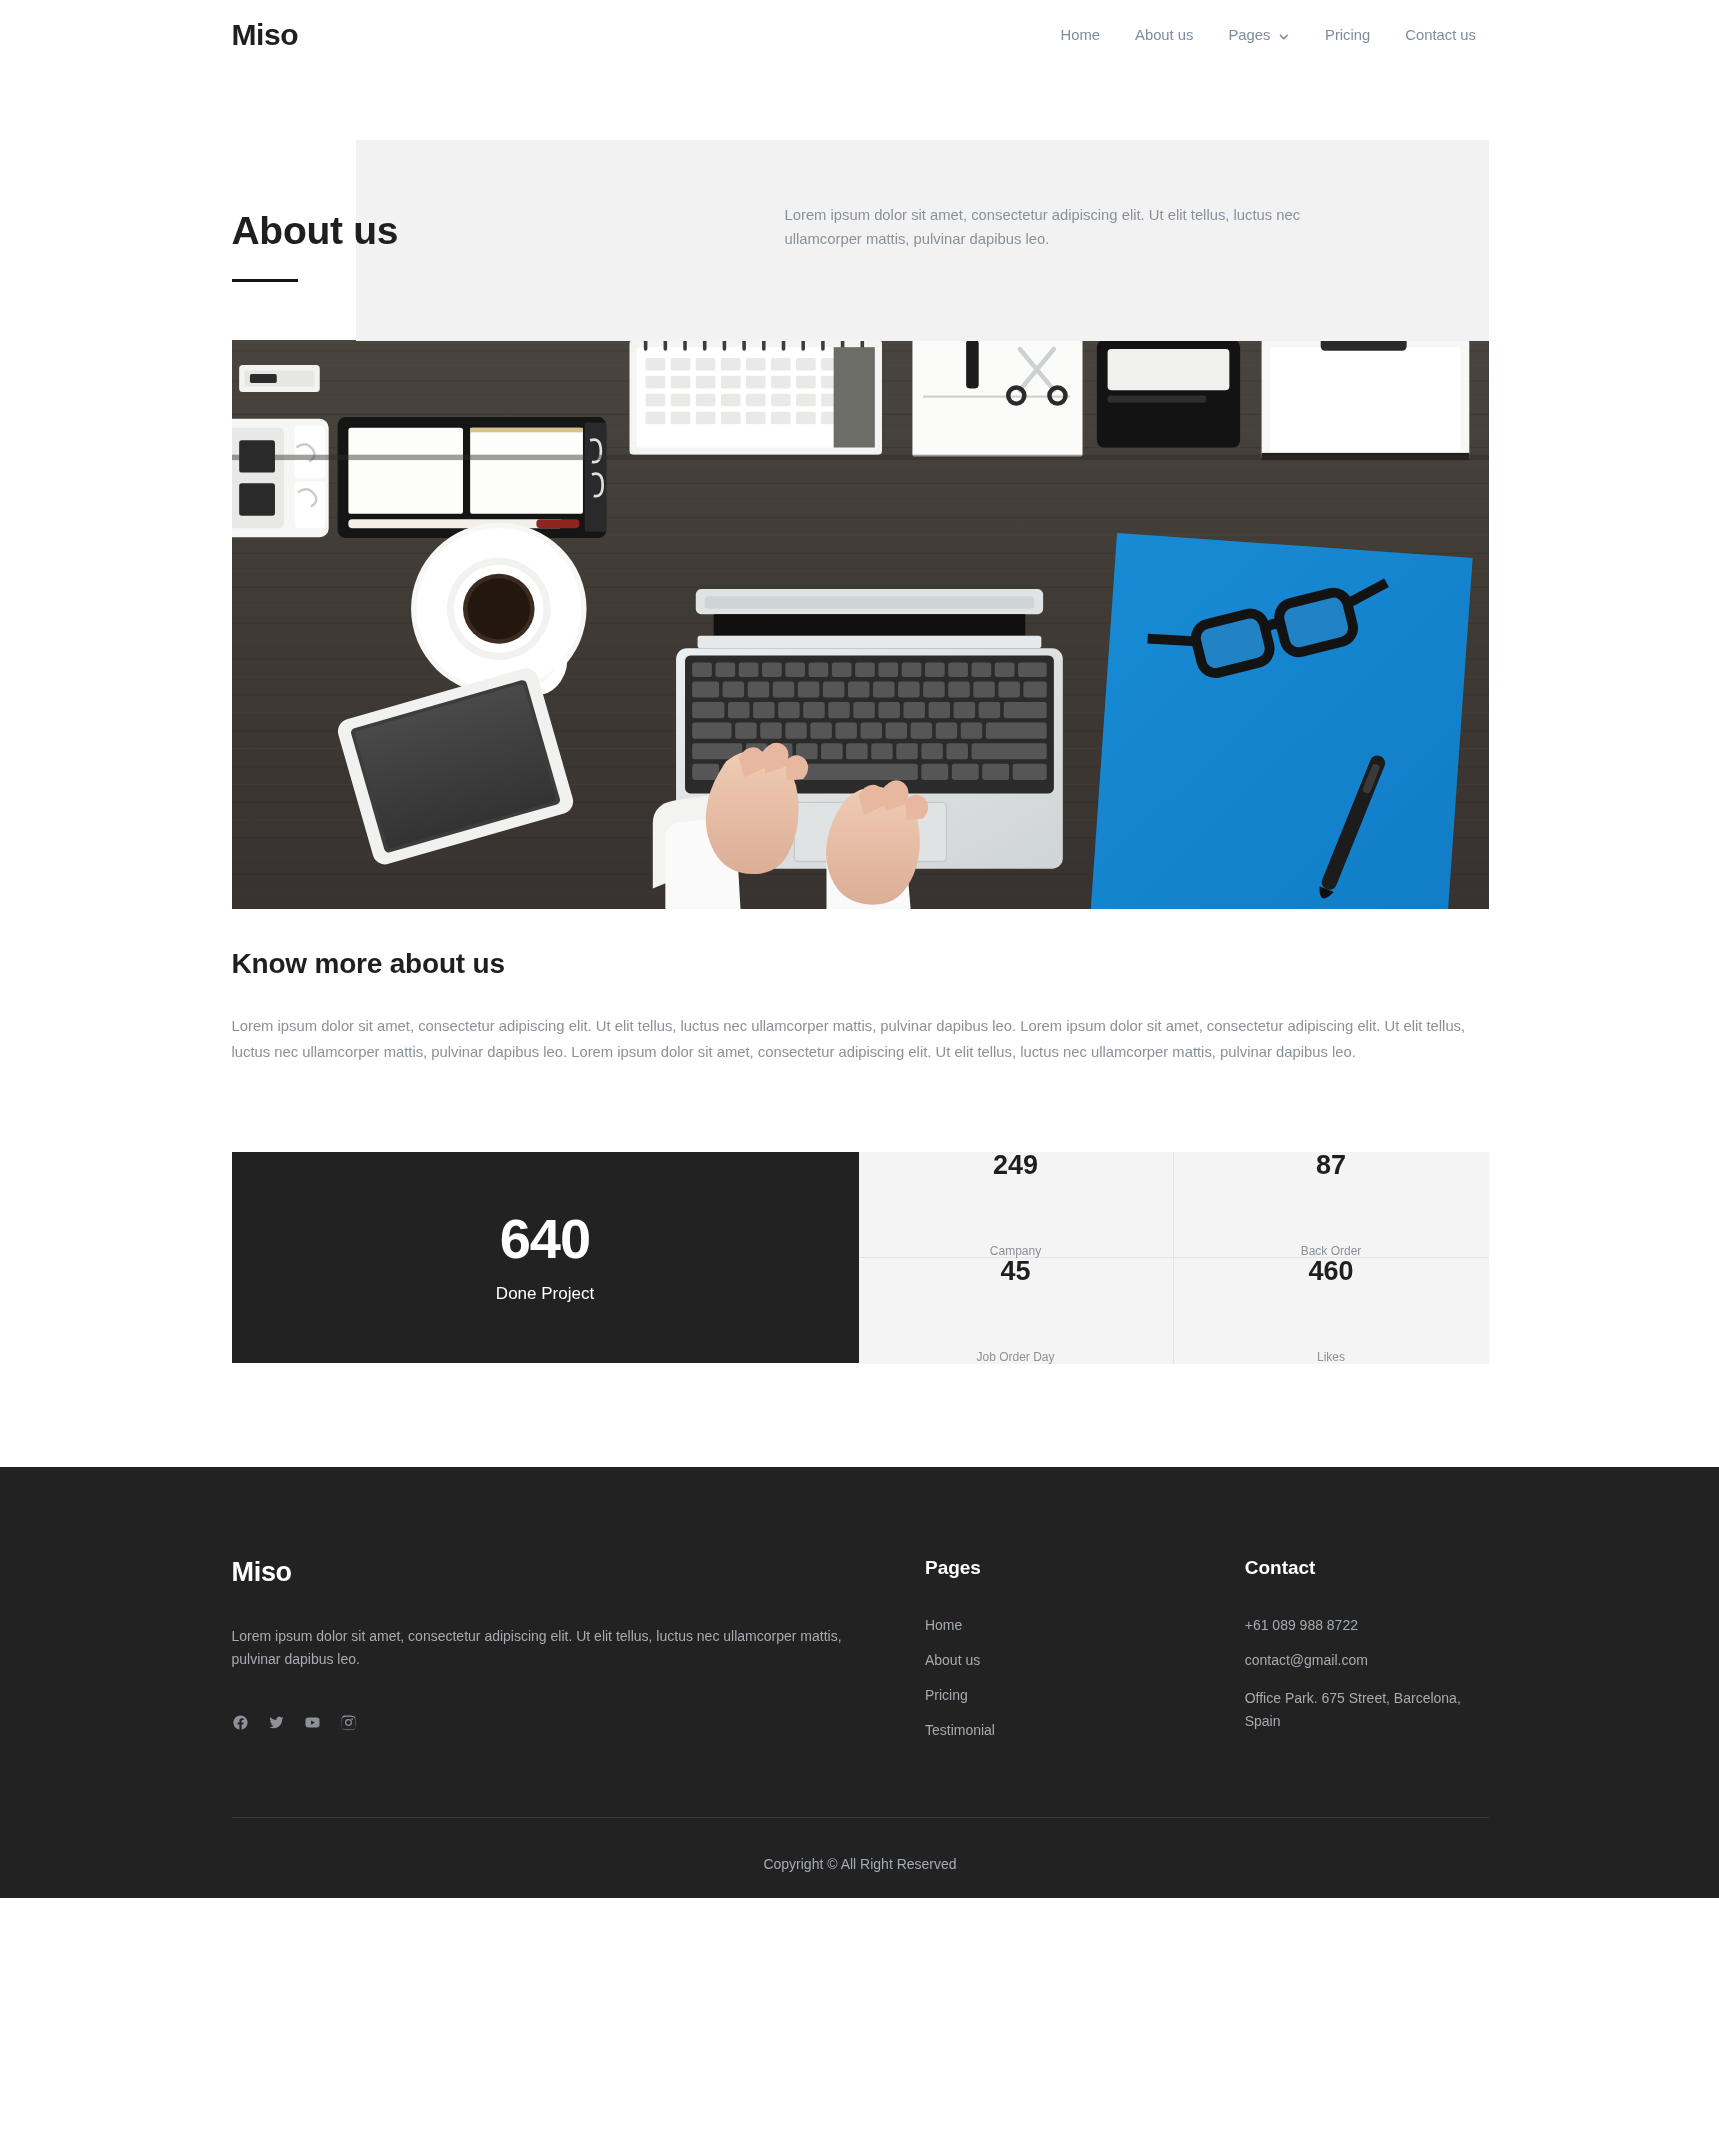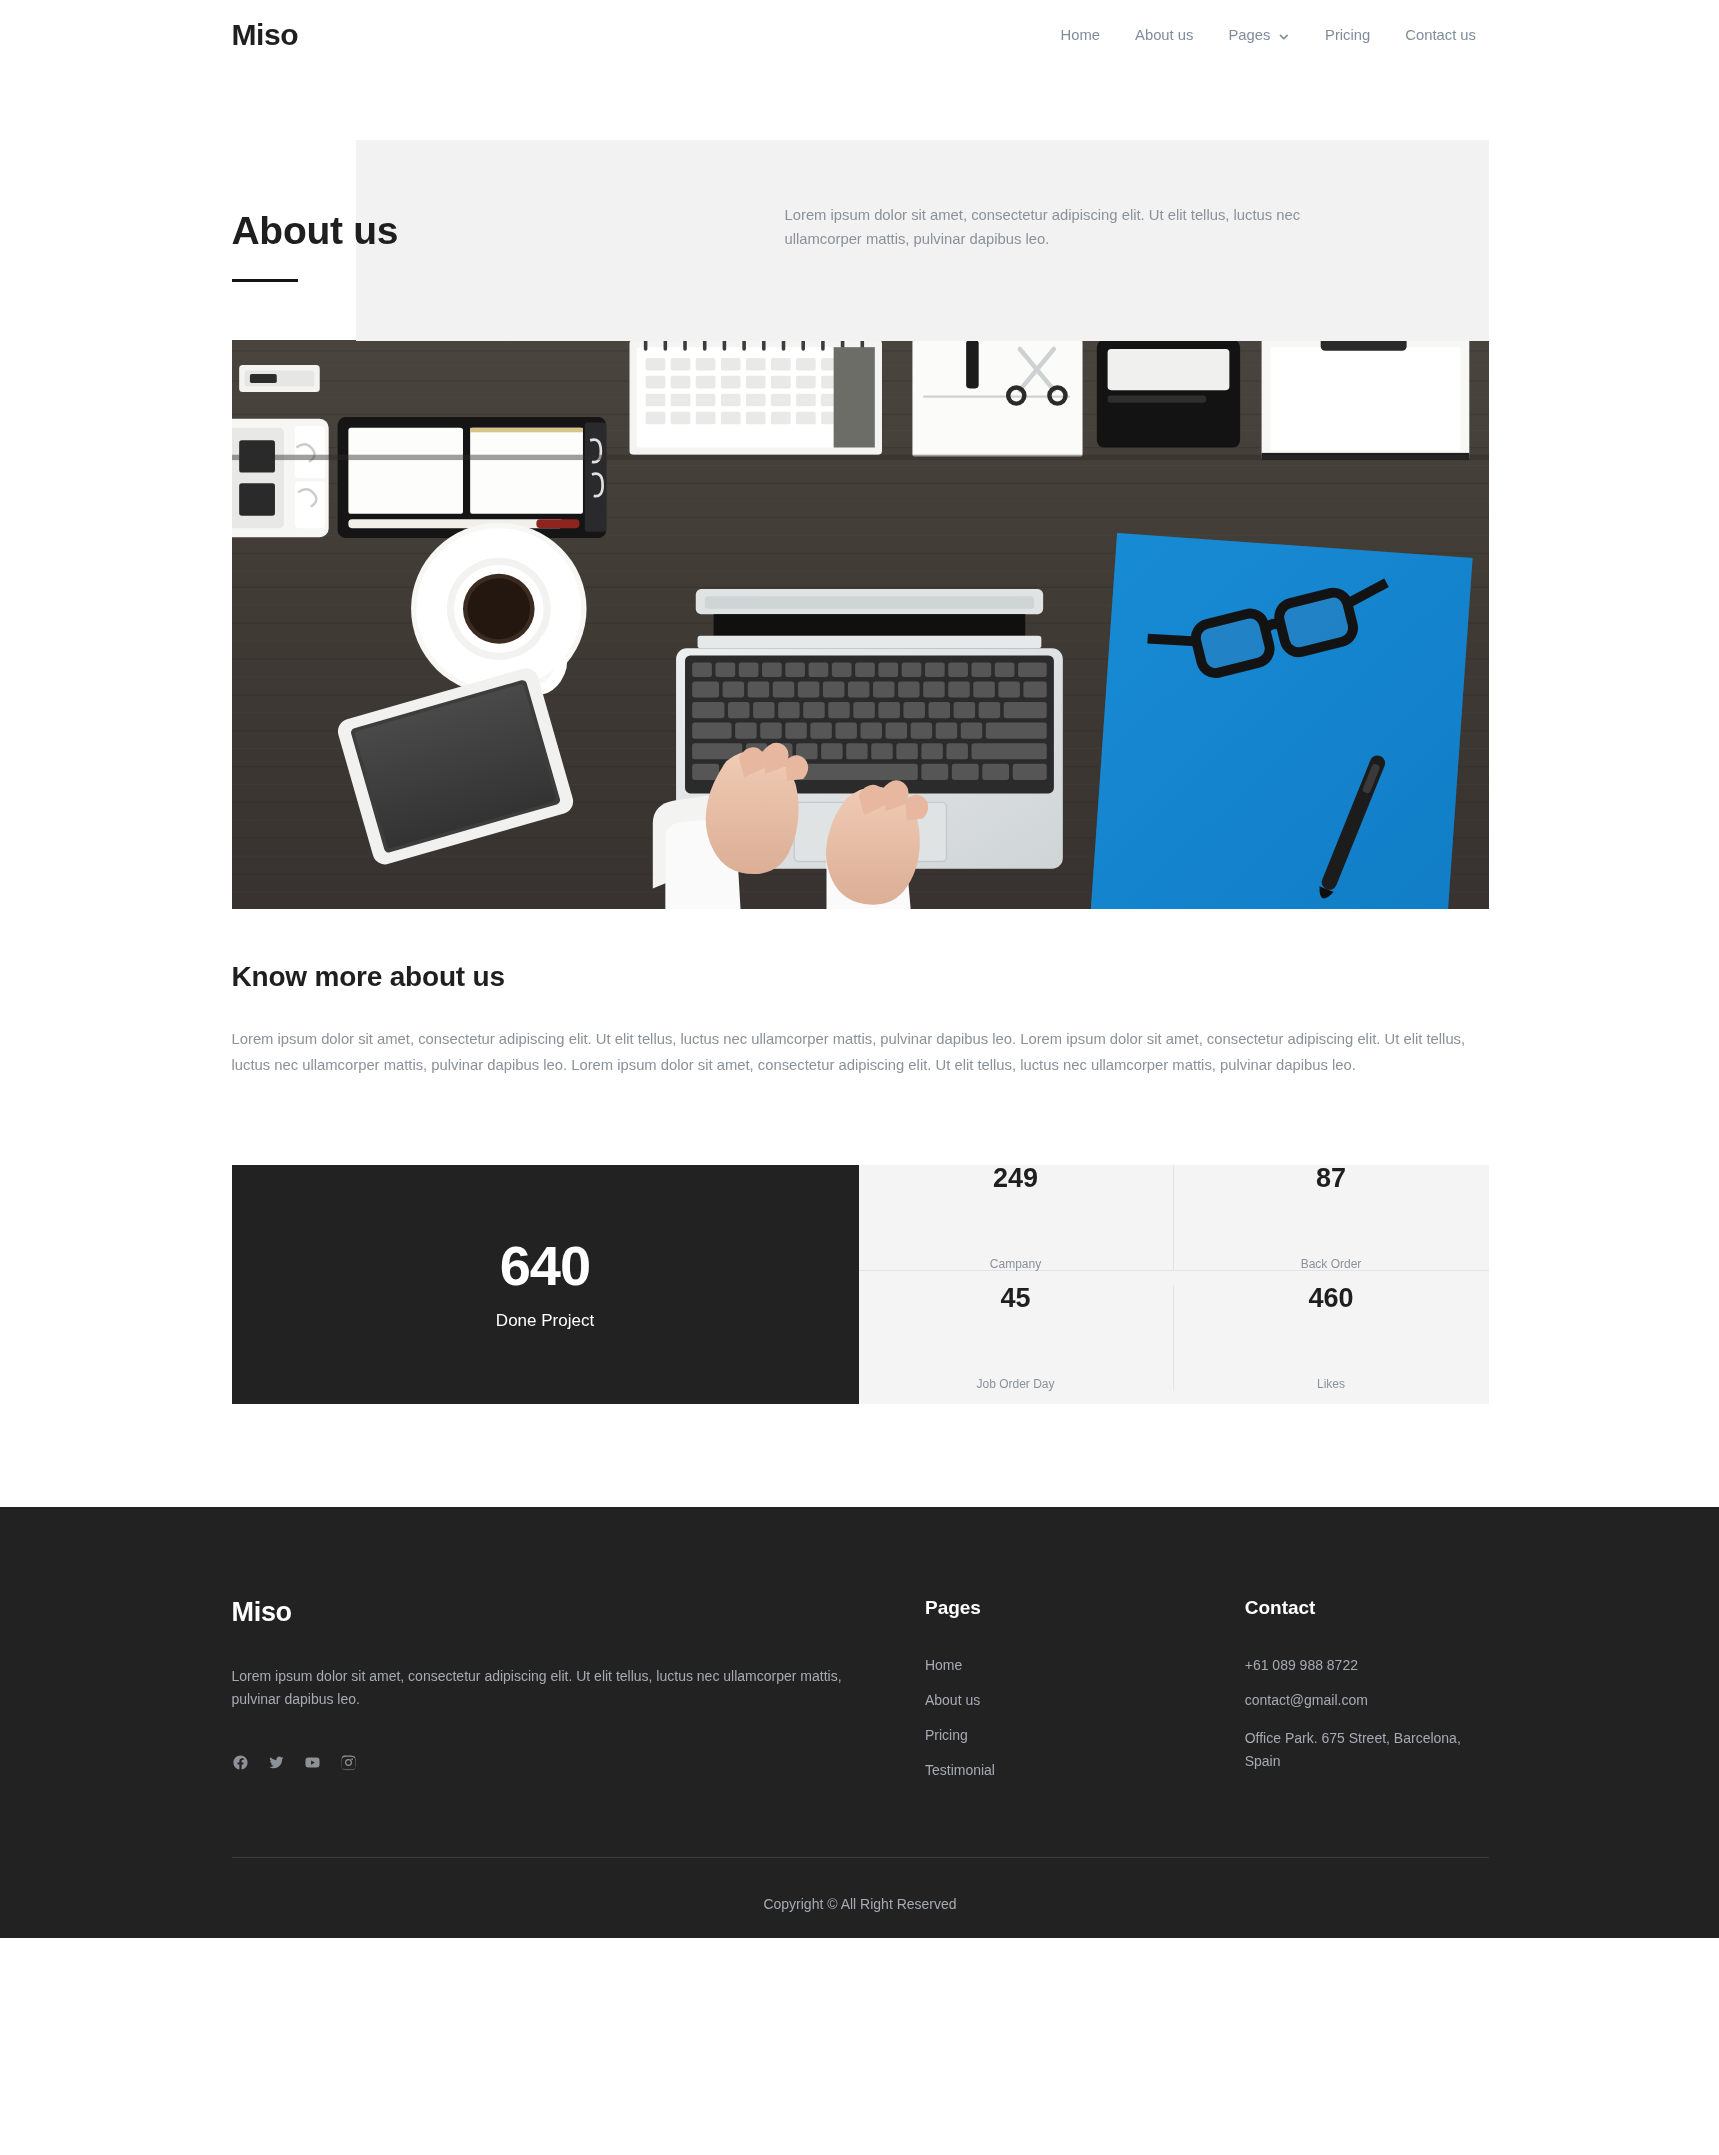--- a/index.html
+++ b/index.html
@@ -53,34 +53,34 @@
 
   
   .feature-wrap { width:1257px; margin:0 auto; }
   .feature-img {
     width:1257px; height:569px; display:block; overflow:hidden;
     background:#3a3632;
   }
   .feature-img svg { display:block; width:1257px; height:569px; }
 
   
-  .know { width:1257px; margin:17px auto; padding-top:35px; }
+  .know { width:1257px; margin:4px auto; padding-top:35px; }
   .know h2 {
     font-size:28px; font-weight:bold; color:#1f1f1f; letter-spacing:-0.2px;
   }
   .know p {
     margin-top:34px;
     font-size:14.8px; line-height:1.73; color:#8a9199;
     max-width:1257px;
   }
 
   
   .stats { width:1257px; margin:0 auto; margin-top:87px; display:flex; }
   .stat-big {
-    width:627px; height:239px; background:#222222; color:#fff;
+    width:627px; height:211px; background:#222222; color:#fff;
     display:flex; flex-direction:column; align-items:center; justify-content:center;
   }
   .stat-big .num { font-size:56px; font-weight:bold; line-height:1; letter-spacing:-0.9px; }
   .stat-big .lbl { font-size:17px; margin-top:17px; color:#ffffff; }
   .stat-grid {
     width:630px; display:grid; grid-template-columns:1fr 1fr; grid-template-rows:1fr 1fr;
     background:#f4f4f4;
   }
   .stat-cell {
     display:flex; flex-direction:column; align-items:center; justify-content:center;

